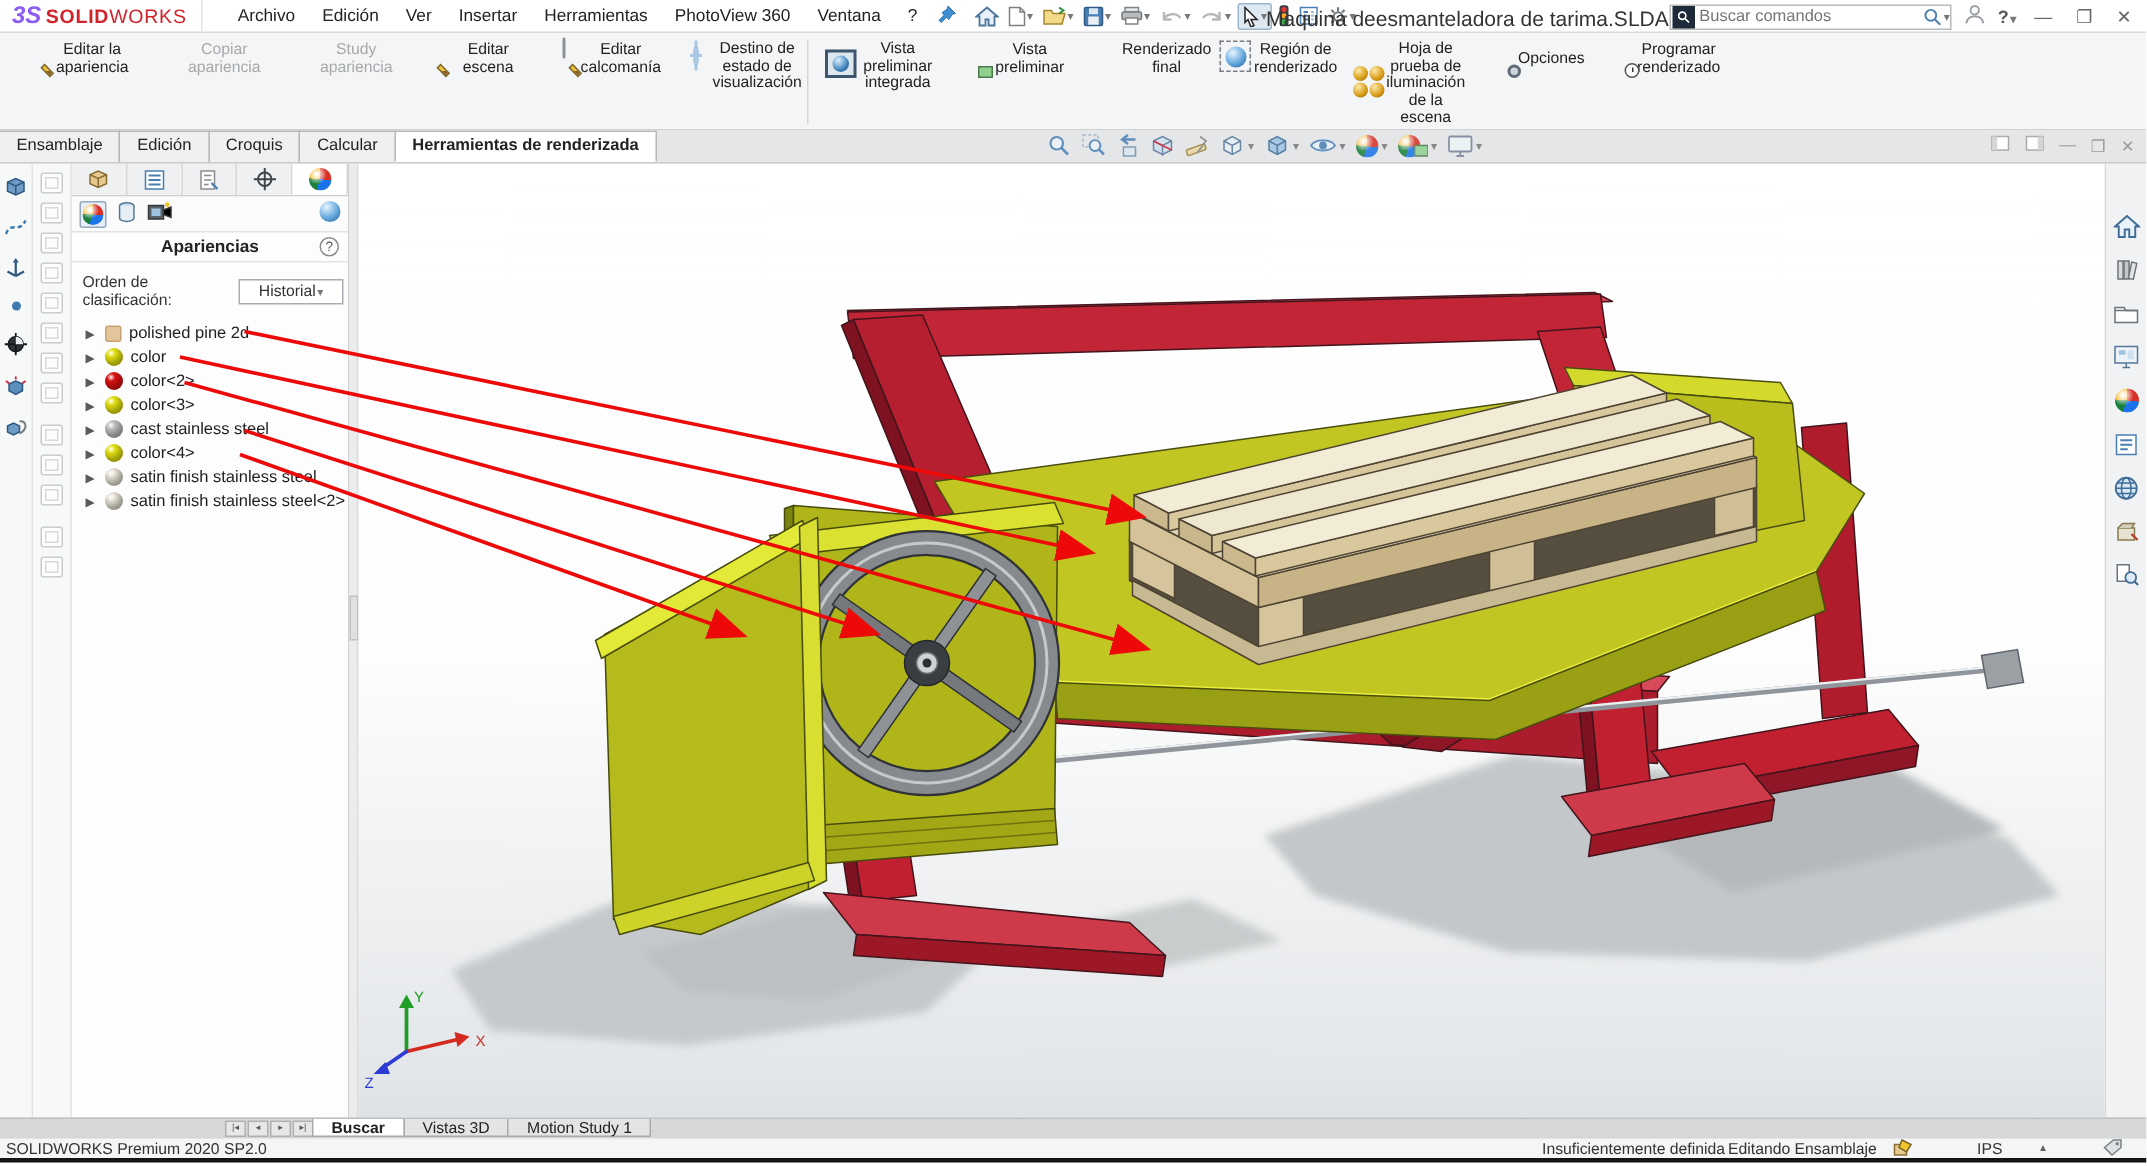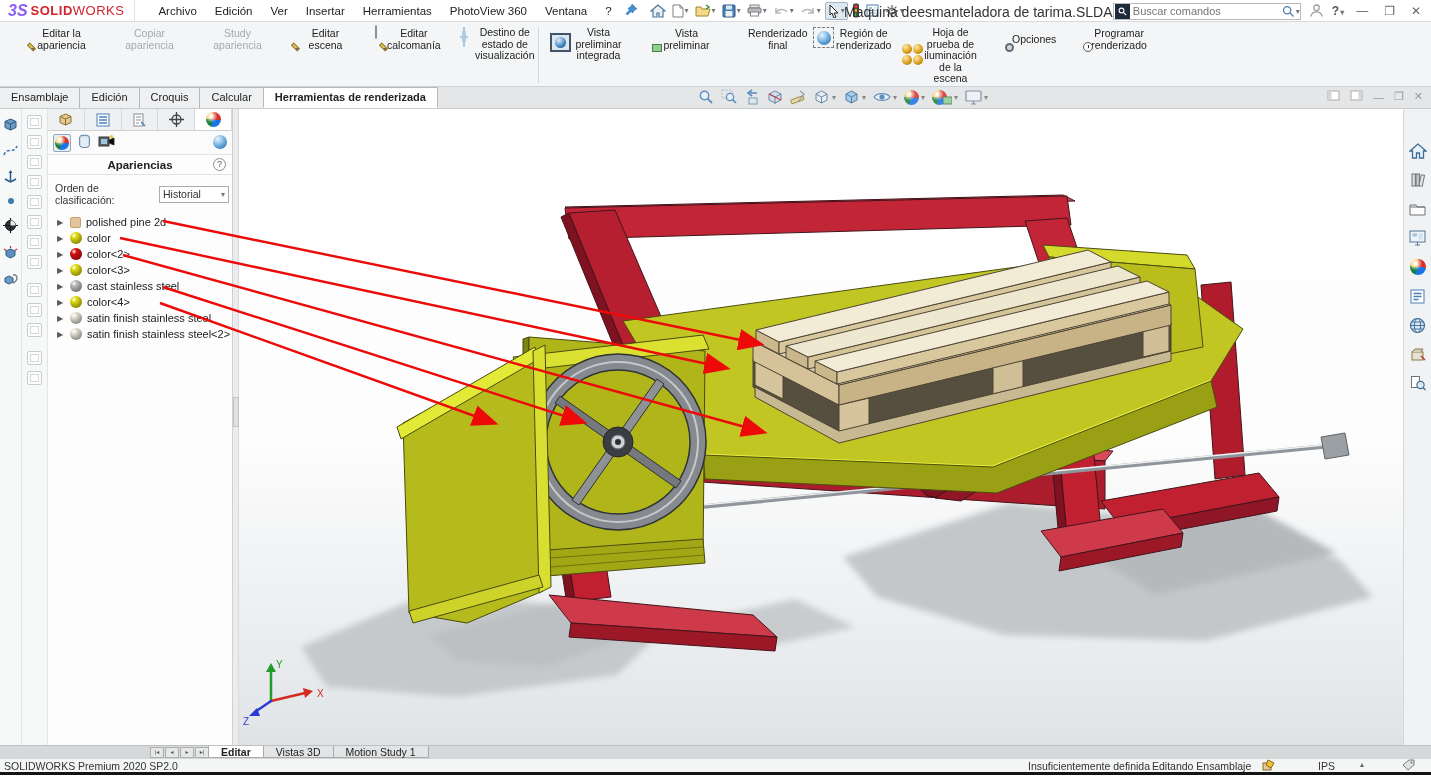--- a/index.html
+++ b/index.html
@@ -75,21 +75,21 @@
   .ptabs{display:flex;height:22px;background:#eef0f1;border-bottom:1px solid #cdcfd1}
   .ptab{flex:1;display:flex;align-items:center;justify-content:center;border-right:1px solid #d6d8da;height:100%}
   .ptab.active{background:#fff;border-bottom:1px solid #fff}
   .psub{display:flex;align-items:center;height:23px;padding:0 5px;gap:7px;background:#fbfbfb}
   .boxed{border:1px solid #90a9c1;background:#e7eef5;border-radius:2px;padding:1px;display:flex}
   .spacer{flex:1}
   .phdr{display:flex;align-items:center;height:21px;border-top:1px solid #e2e3e4;border-bottom:1px solid #e2e3e4;padding:0 6px}
   .phdr .t{flex:1;text-align:center;font-weight:bold;font-size:11.5px}
   .qmark{width:13px;height:13px;border:1px solid #8a8d90;border-radius:50%;font-size:9px;line-height:11px;text-align:center;color:#555}
   .psort{display:flex;align-items:center;gap:10px;padding:7px 3px 5px 7px;font-size:10.5px;color:#333}
-  .psel{width:78px;border:1px solid #a9acb0;background:#fff;height:17px;display:flex;align-items:center;justify-content:space-between;padding:0 3px;font-size:10.5px}
+  .psel{width:78px;border:1px solid #a9acb0;background:#fff;height:17px;display:flex;align-items:center;justify-content:center;padding:0 3px;font-size:10.5px}
   .tree{padding-top:3px}
   .trow{display:flex;align-items:center;height:16px;padding-left:9px;gap:5px}
   .tw{color:#5a5a5a;font-size:8px;width:8px;flex:none}
   .swatch{width:12px;height:12px;border-radius:50%;position:relative;flex:none;box-shadow:inset -2px -3px 4px rgba(0,0,0,.38)}
   .swatch::after{content:"";position:absolute;left:1px;top:1px;width:6px;height:5px;border-radius:50%;background:radial-gradient(circle,rgba(255,255,255,.95),rgba(255,255,255,0) 70%)}
   .swatch.square{border-radius:2px;box-shadow:none;border:1px solid #c8a372;width:11px;height:11px}
   .swatch.square::after{display:none}
   .tl{font-size:11px;white-space:nowrap}
 
   .split{width:6px;background:#ececed;position:relative;flex:none;border-right:1px solid #d8d9da}
@@ -748,21 +748,21 @@
   </div>
 </div>
 
 <div class="bottabs">
   <div class="bnav">
     <span>|◂</span>
     <span>◂</span>
     <span>▸</span>
     <span>▸|</span>
   </div>
-  <span class="btab active">Editar</span>
+  <span class="btab active">Buscar</span>
   <span class="btab">Vistas 3D</span>
   <span class="btab">Motion Study 1</span>
 </div>
 
 <div class="statusbar">
   <span class="sb" style="left:4px">SOLIDWORKS Premium 2020 SP2.0</span>
   <span class="sb" style="left:1028px">Insuficientemente definida</span>
   <span class="sb" style="left:1152px">Editando Ensamblaje</span>
   <span class="sb" style="left:1262px;top:0"><svg width="13" height="12" viewBox="0 0 13 12">
         <rect x="1" y="4" width="8" height="7" fill="#e6c98f" stroke="#8a6d35"></rect>

